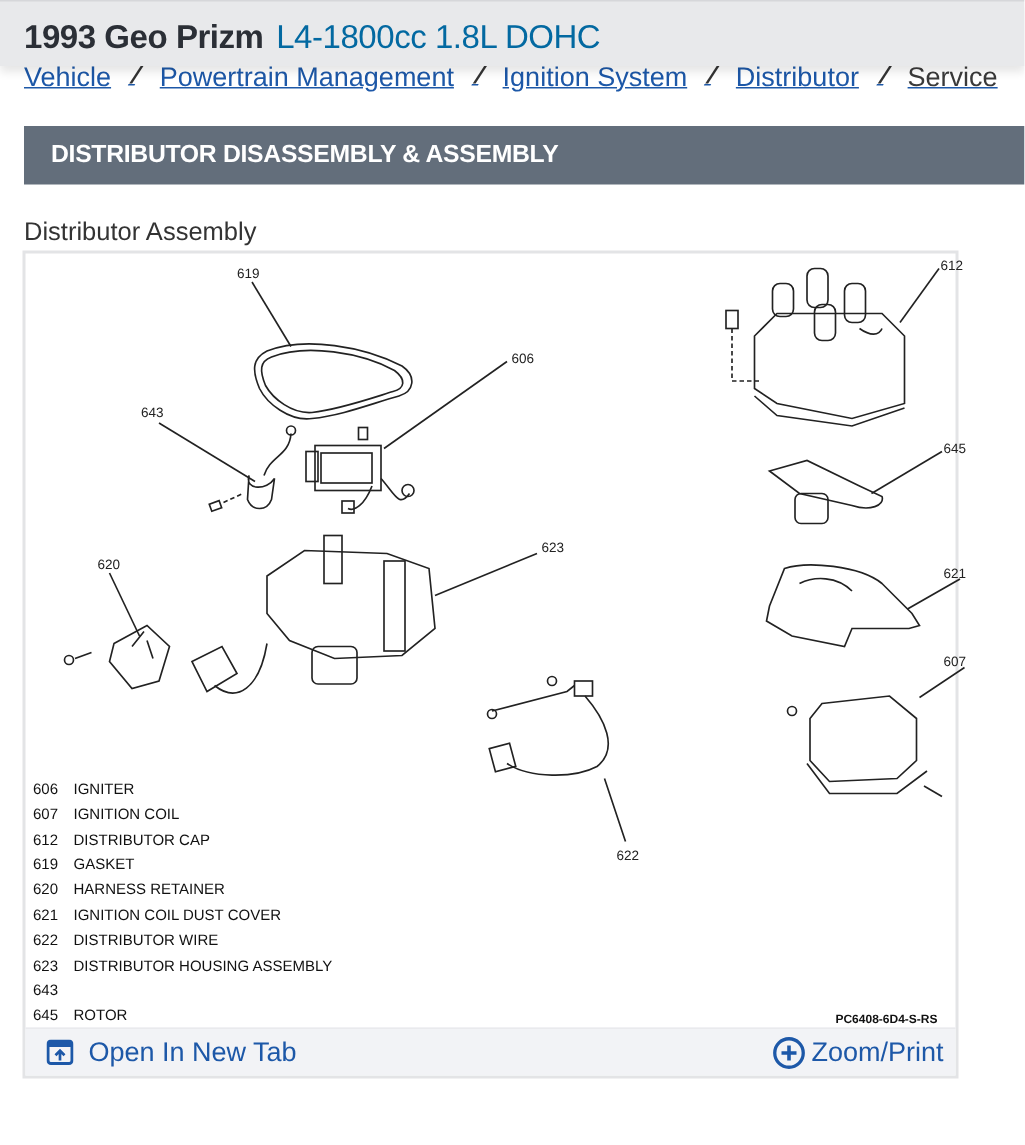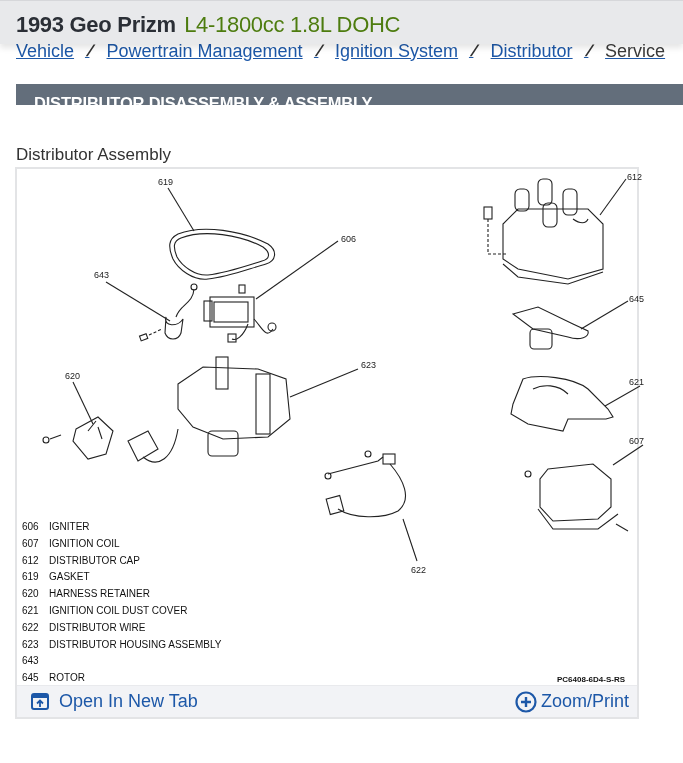--- a/index.html
+++ b/index.html
@@ -15,36 +15,36 @@
     .vehicle-header {
       position: absolute; left: 0; top: 0; width: 683px; height: 44px;
       background: #e8e9eb;
       border-top: 1px solid #d6d7da;
       box-shadow: 0 4px 6px rgba(0,0,0,0.10);
       z-index: 3;
       padding: 11px 0 0 16px;
       white-space: nowrap;
     }
     .vehicle-title { font-size: 22px; font-weight: bold; color: #2b2f36; letter-spacing: -0.3px; }
-    .vehicle-engine { font-size: 22px; color: #4d7c0f; letter-spacing: -0.3px; margin-left: 4px; }
+    .vehicle-engine { font-size: 22px; color: #0369a1; letter-spacing: -0.3px; margin-left: 4px; }
 
     
     .breadcrumb {
       position: absolute; left: 16px; top: 36px; height: 30px;
       white-space: nowrap; z-index: 1;
       font-size: 18px; color: #1d58a8;
       display: flex; align-items: center; text-decoration: underline;
     }
     .crumb { color: #1d58a8; cursor: pointer; }
     .crumb.last { color: #3a3a3a; }
     .sep { margin: 0 14px; color: #333; font-size: 16px; display: inline-block; transform: skewX(-25deg); font-weight: bold; }
 
     
     .section-bar {
-      position: absolute; left: 16px; top: 84px; width: 667px; height: 21px;
+      position: absolute; left: 16px; top: 84px; width: 667px; height: 39px;
       background: #636e7b;
       color: #ffffff;
       font-size: 16.5px; font-weight: bold;
       padding: 10px 0 0 18px;
       letter-spacing: -0.2px;
     }
 
     .figure-caption {
       position: absolute; left: 16px; top: 145px;
       font-size: 17px; color: #333;

